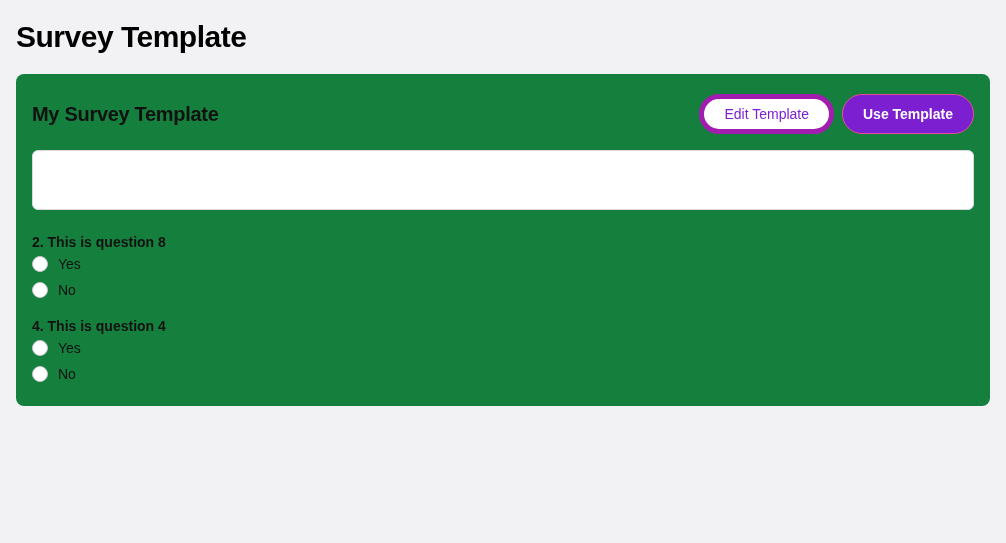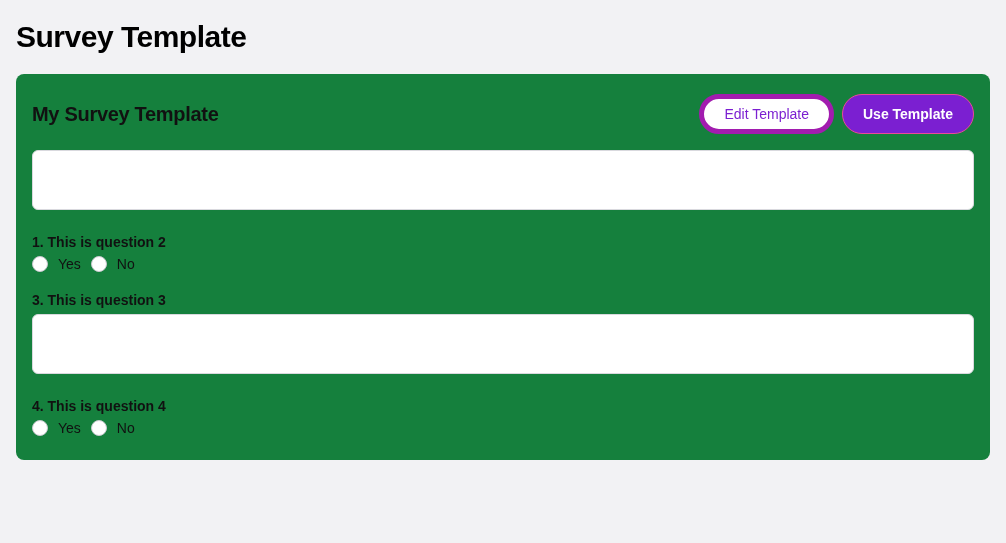--- a/index.html
+++ b/index.html
@@ -81,21 +81,21 @@
       height: 60px;
       border: 1px solid #d9d9de;
       border-radius: 6px;
       padding: 8px;
       font-family: inherit;
       font-size: 14px;
       resize: none;
     }
     .options {
       display: flex;
-      flex-direction: row;
+      flex-direction: column;
       gap: 10px;
       margin-top: 2px;
     }
     .option {
       display: flex;
       align-items: center;
       gap: 10px;
     }
     .radio {
       width: 16px;
@@ -123,37 +123,33 @@
       <button class="btn btn-outline">Edit Template</button>
       <button class="btn btn-primary">Use Template</button>
     </div>
   </div>
 
   <div class="question-block">
     <textarea class="textarea" value="" style=""></textarea>
   </div>
 
   <div class="question-block">
-    <label class="question-label">1. This is question 2</label>
+    <label class="question-label">2. This is question 8</label>
     <div class="options">
       <div class="option">
         <span class="radio"></span>
         <span class="option-label">Yes</span>
       </div>
       <div class="option">
         <span class="radio"></span>
         <span class="option-label">No</span>
       </div>
     </div>
   </div>
 
-  <div class="question-block">
-    <label class="question-label">3. This is question 3</label>
-    <textarea class="textarea" value="" style=""></textarea>
-  </div>
 
   <div class="question-block">
     <label class="question-label">4. This is question 4</label>
     <div class="options">
       <div class="option">
         <span class="radio"></span>
         <span class="option-label">Yes</span>
       </div>
       <div class="option">
         <span class="radio"></span>

